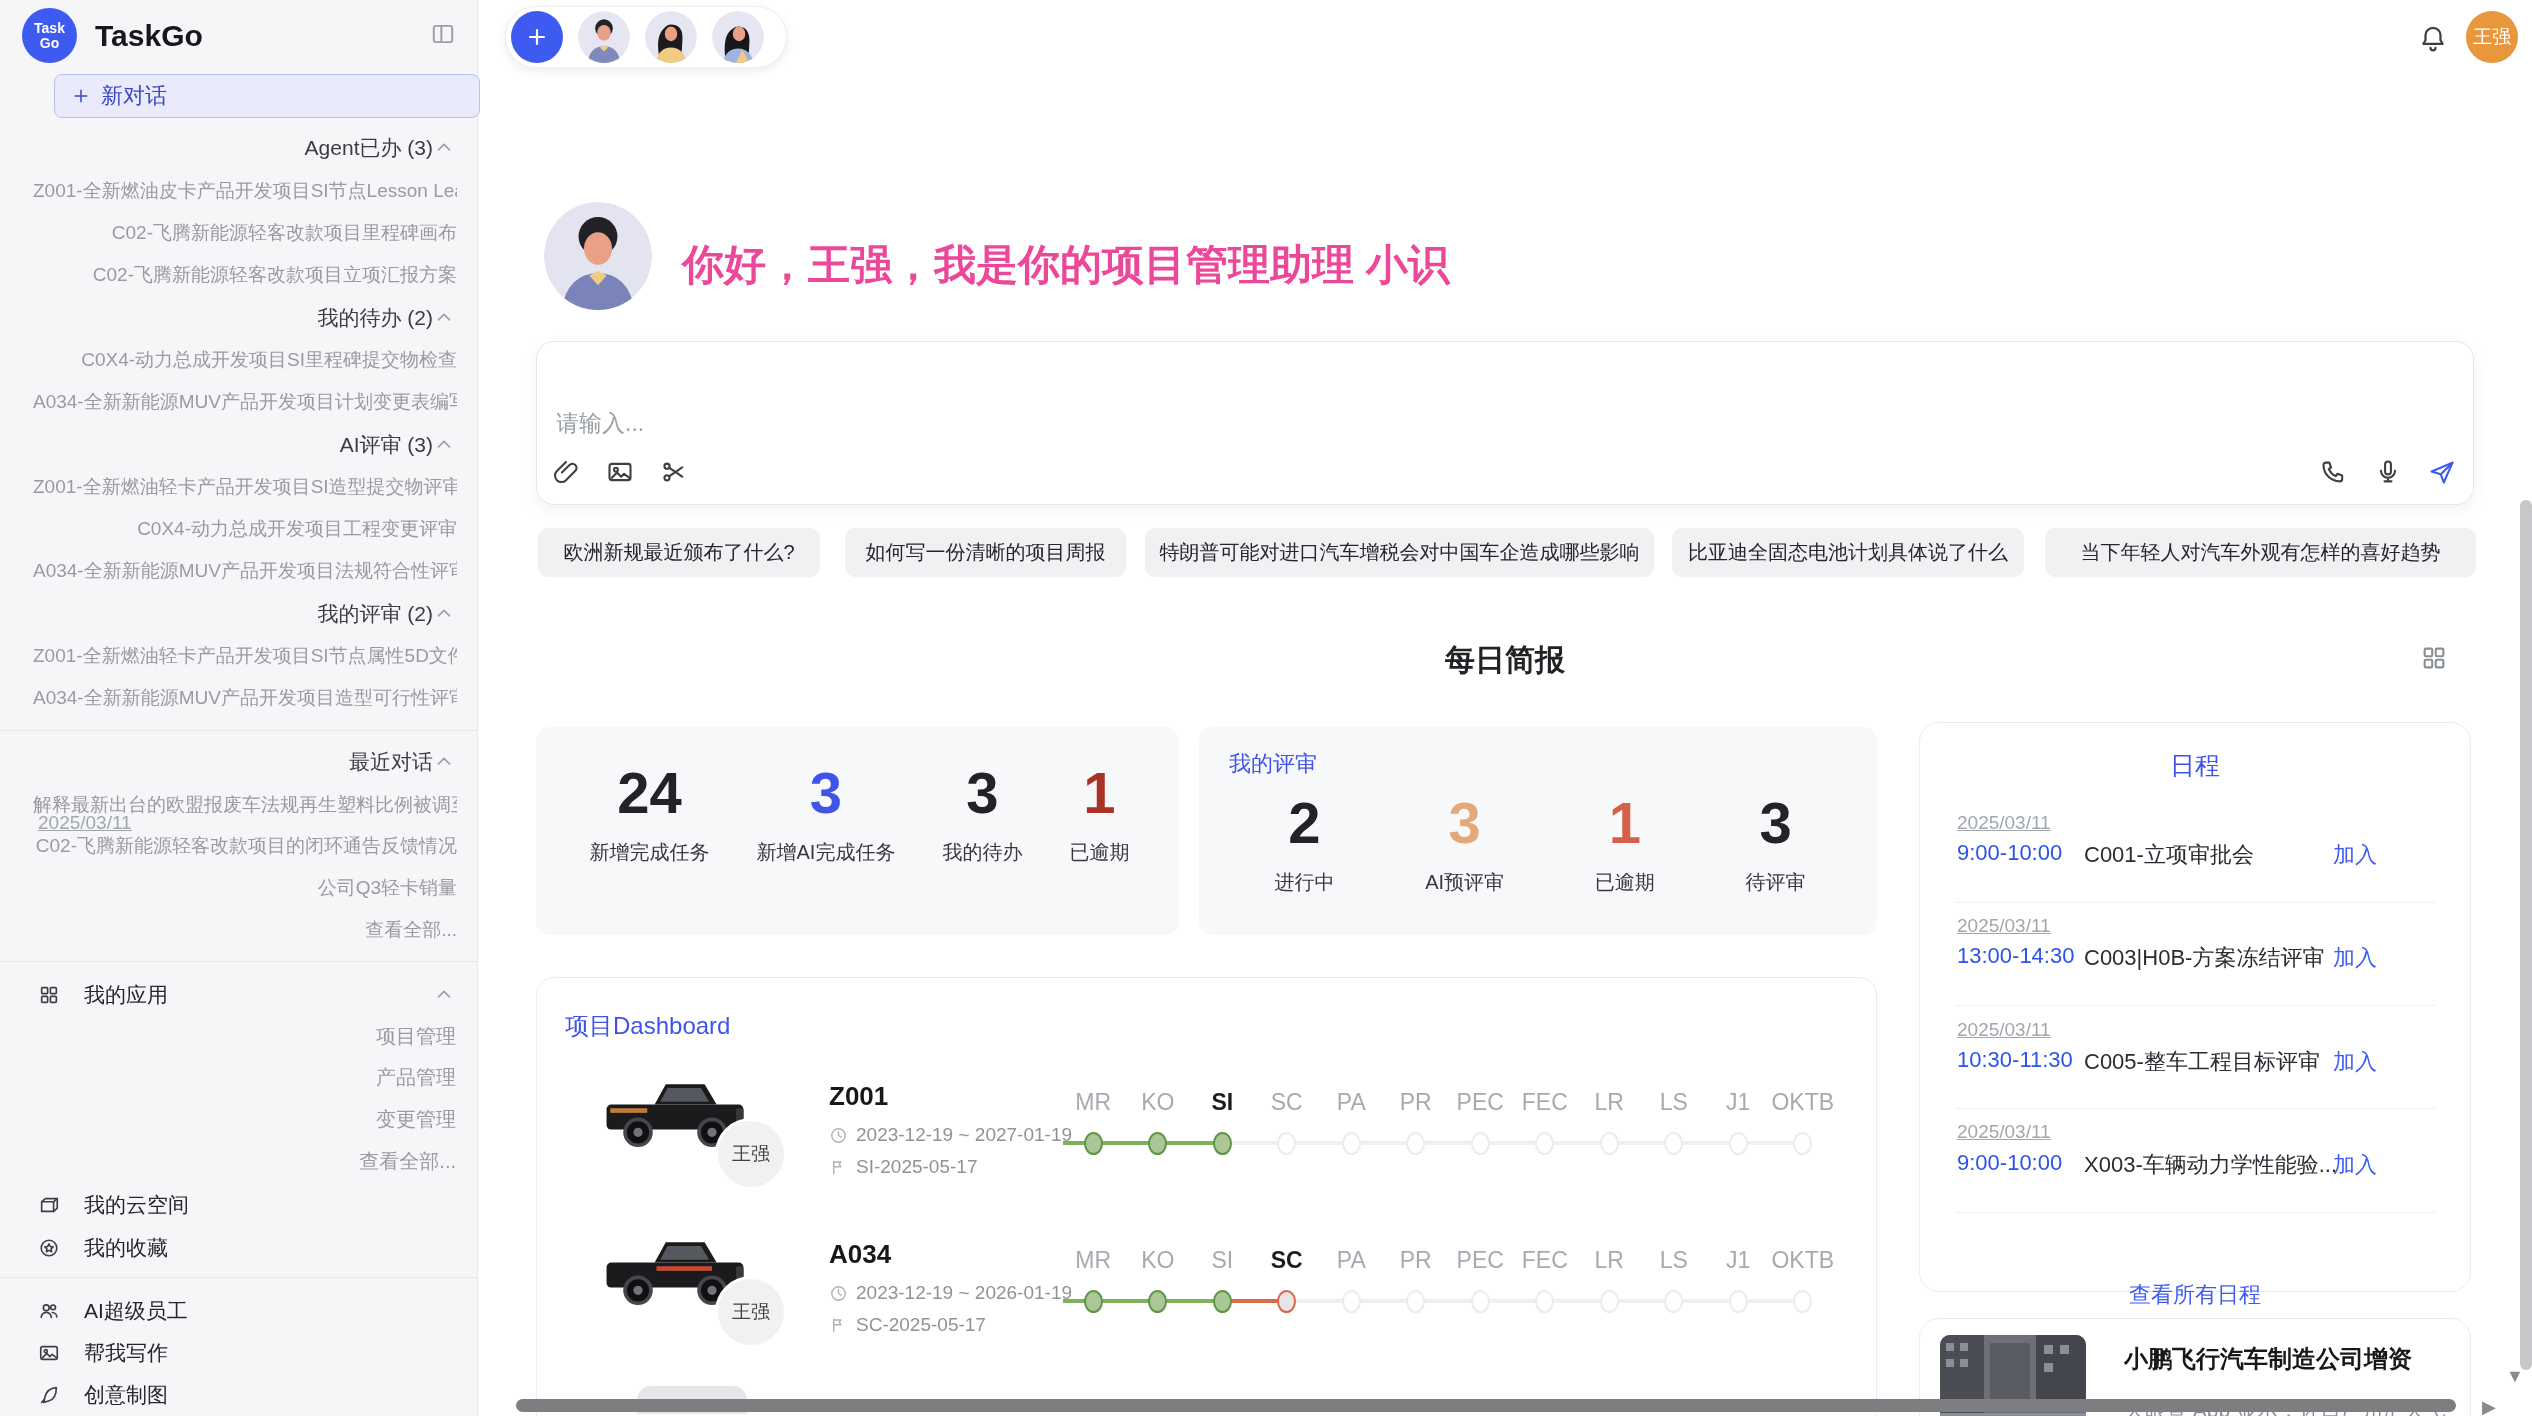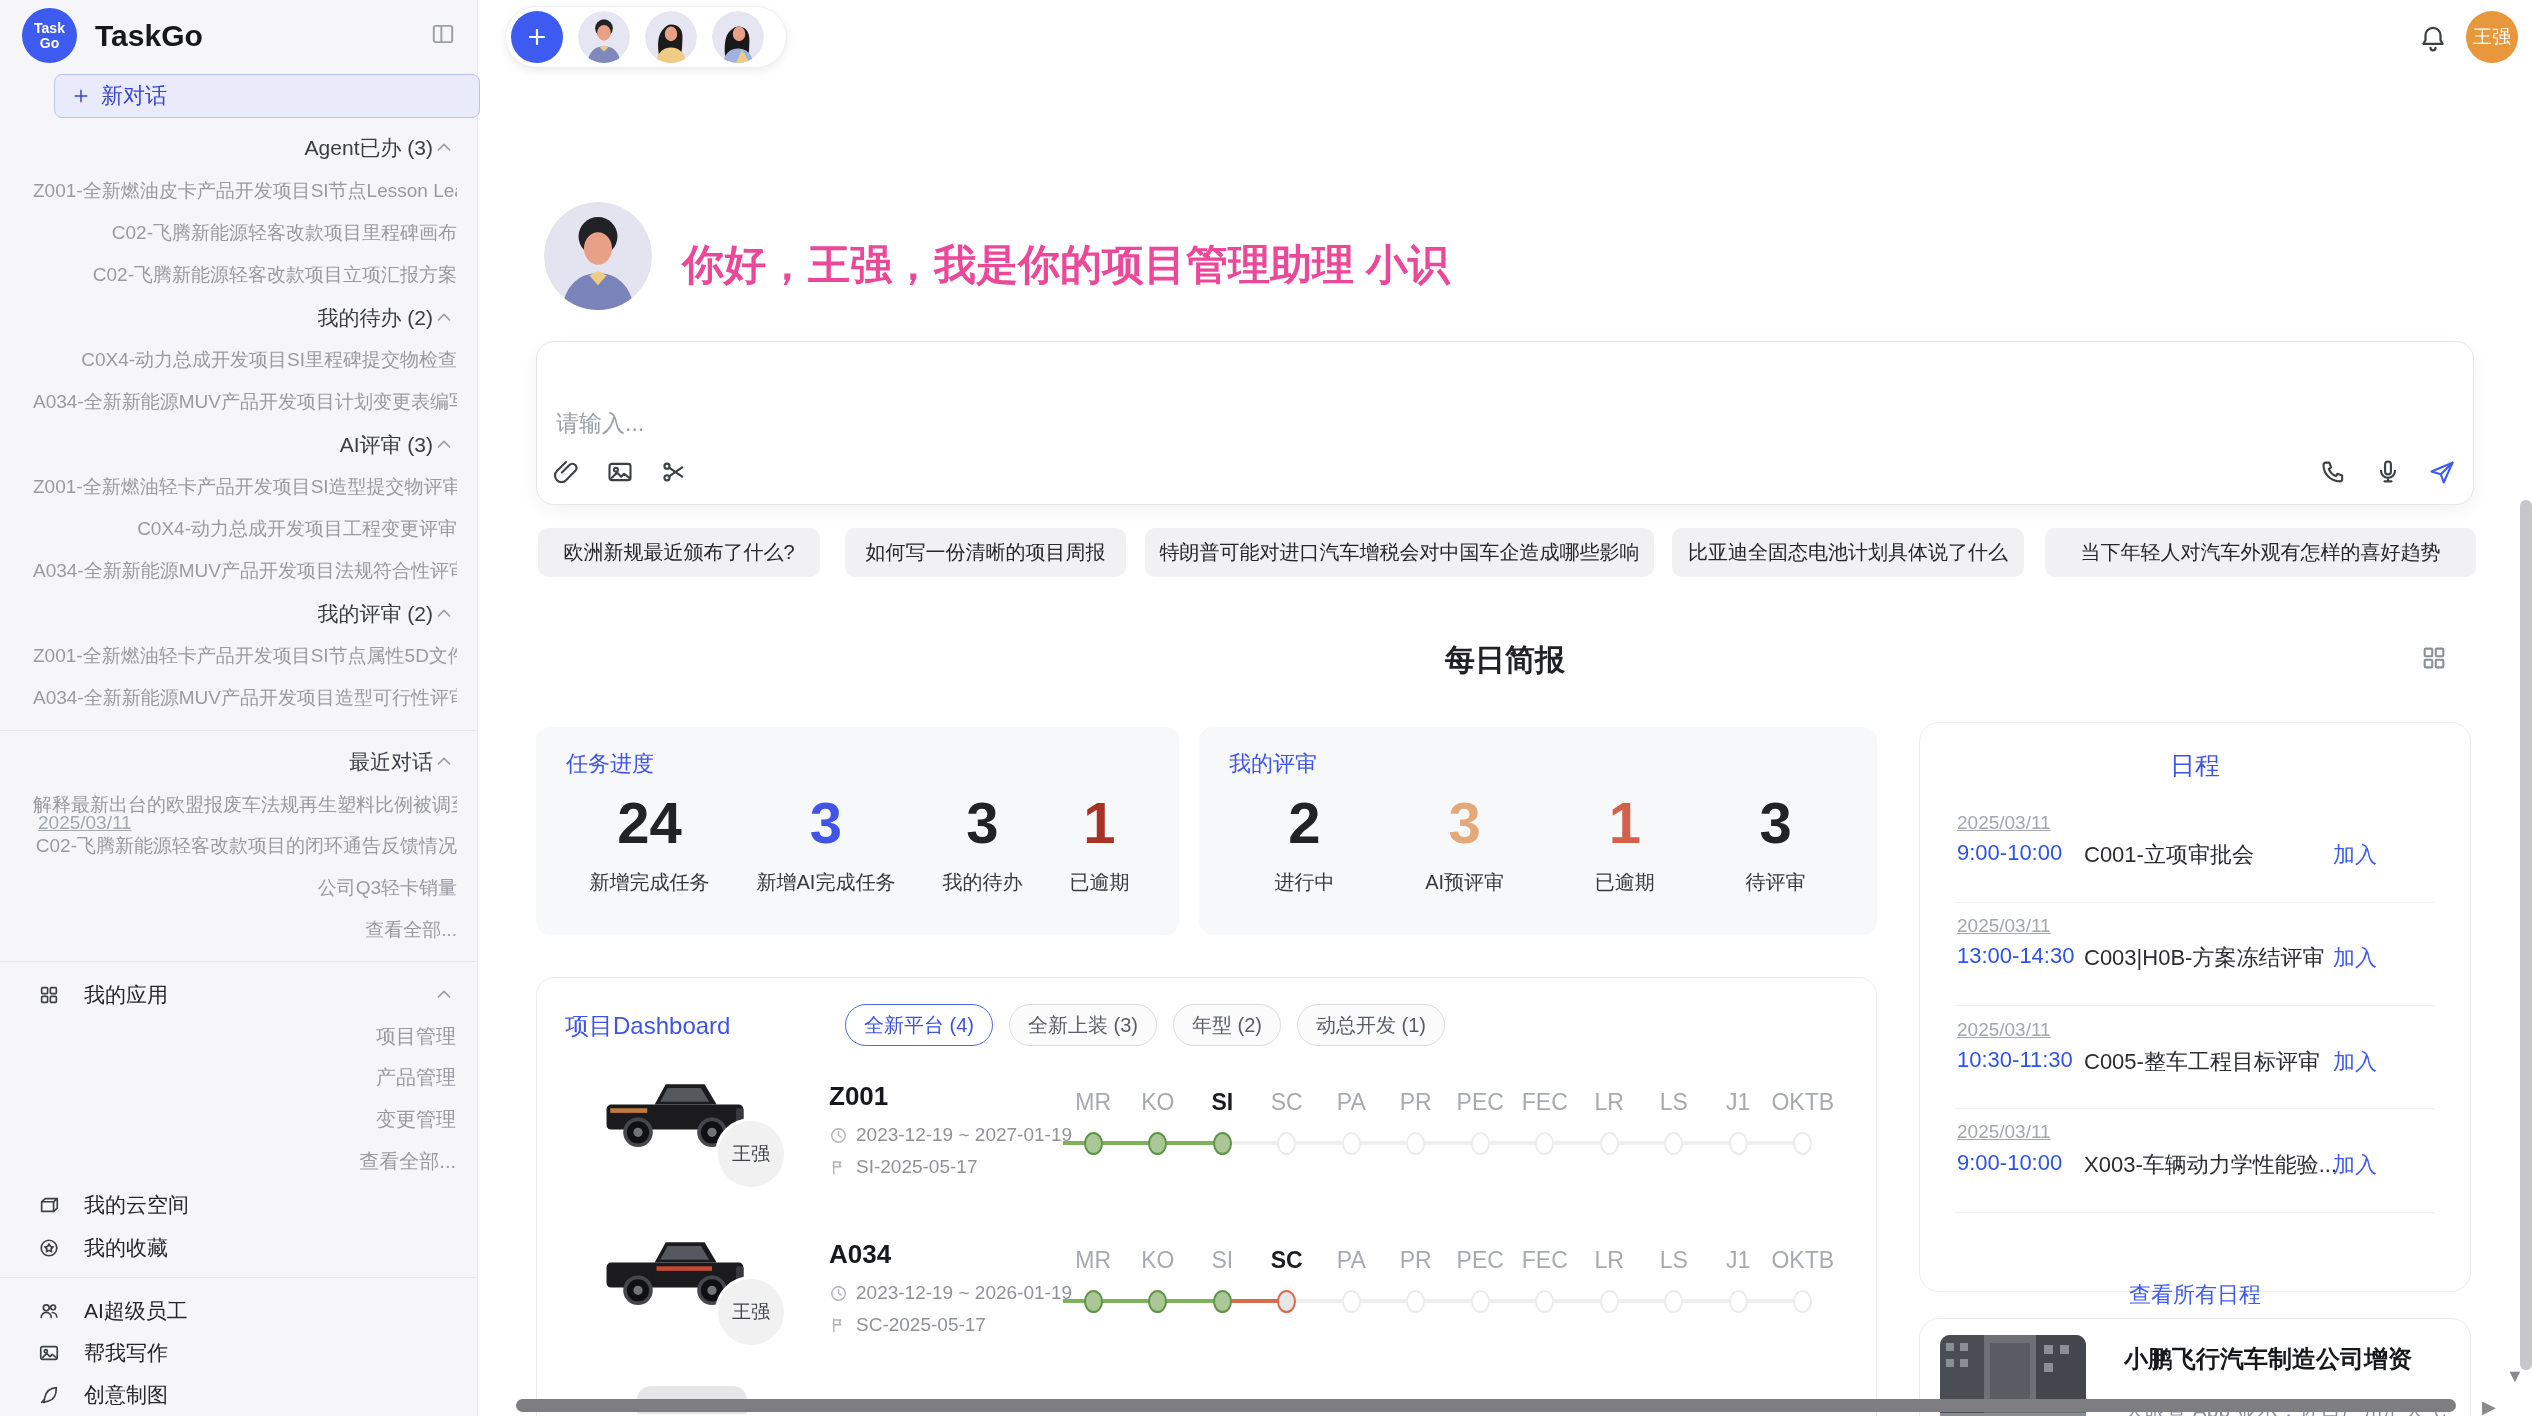--- a/index.html
+++ b/index.html
@@ -354,21 +354,20 @@
 <div class="abs gridicon">
   <svg class="ic" viewBox="0 0 24 24">
       <rect x="4" y="4" width="6.5" height="6.5" rx="1"></rect>
       <rect x="13.5" y="4" width="6.5" height="6.5" rx="1"></rect>
       <rect x="4" y="13.5" width="6.5" height="6.5" rx="1"></rect>
       <rect x="13.5" y="13.5" width="6.5" height="6.5" rx="1"></rect>
     </svg>
 </div>
 
 <div class="abs statcard" style="left:536px;width:643px">
-  <h3>任务进度</h3>
   <div class="statrow">
     <div class="stat">
         <div class="num">24</div>
         <div class="lbl">新增完成任务</div>
       </div>
     <div class="stat">
         <div class="num blue">3</div>
         <div class="lbl">新增AI完成任务</div>
       </div>
     <div class="stat">
@@ -398,26 +397,20 @@
       </div>
     <div class="stat">
         <div class="num">3</div>
         <div class="lbl">待评审</div>
       </div>
   </div>
 </div>
 
 <div class="abs dash">
   <div class="abs dashTitle">项目Dashboard</div>
-  <div class="abs pills">
-    <div class="pill active">全新平台 (4)</div>
-    <div class="pill">全新上装 (3)</div>
-    <div class="pill">年型 (2)</div>
-    <div class="pill">动总开发 (1)</div>
-  </div>
 
   <div class="abs truck" style="left:64px;top:84px">
     <svg viewBox="0 0 160 110">
         <rect x="6" y="46" width="148" height="27" rx="5" fill="#1b1b1d"></rect>
         <path d="M58 46 70 24h42l13 22z" fill="#1b1b1d"></path>
         <path d="M72 28h36l9 15H64z" fill="#565860"></path>
         <rect x="146" y="50" width="8" height="17" rx="2" fill="#38393d"></rect>
         <circle cx="40" cy="76" r="14" fill="#101012" stroke="#45474d" stroke-width="4"></circle>
         <circle cx="40" cy="76" r="5" fill="#70737a"></circle>
         <circle cx="120" cy="76" r="14" fill="#101012" stroke="#45474d" stroke-width="4"></circle>

